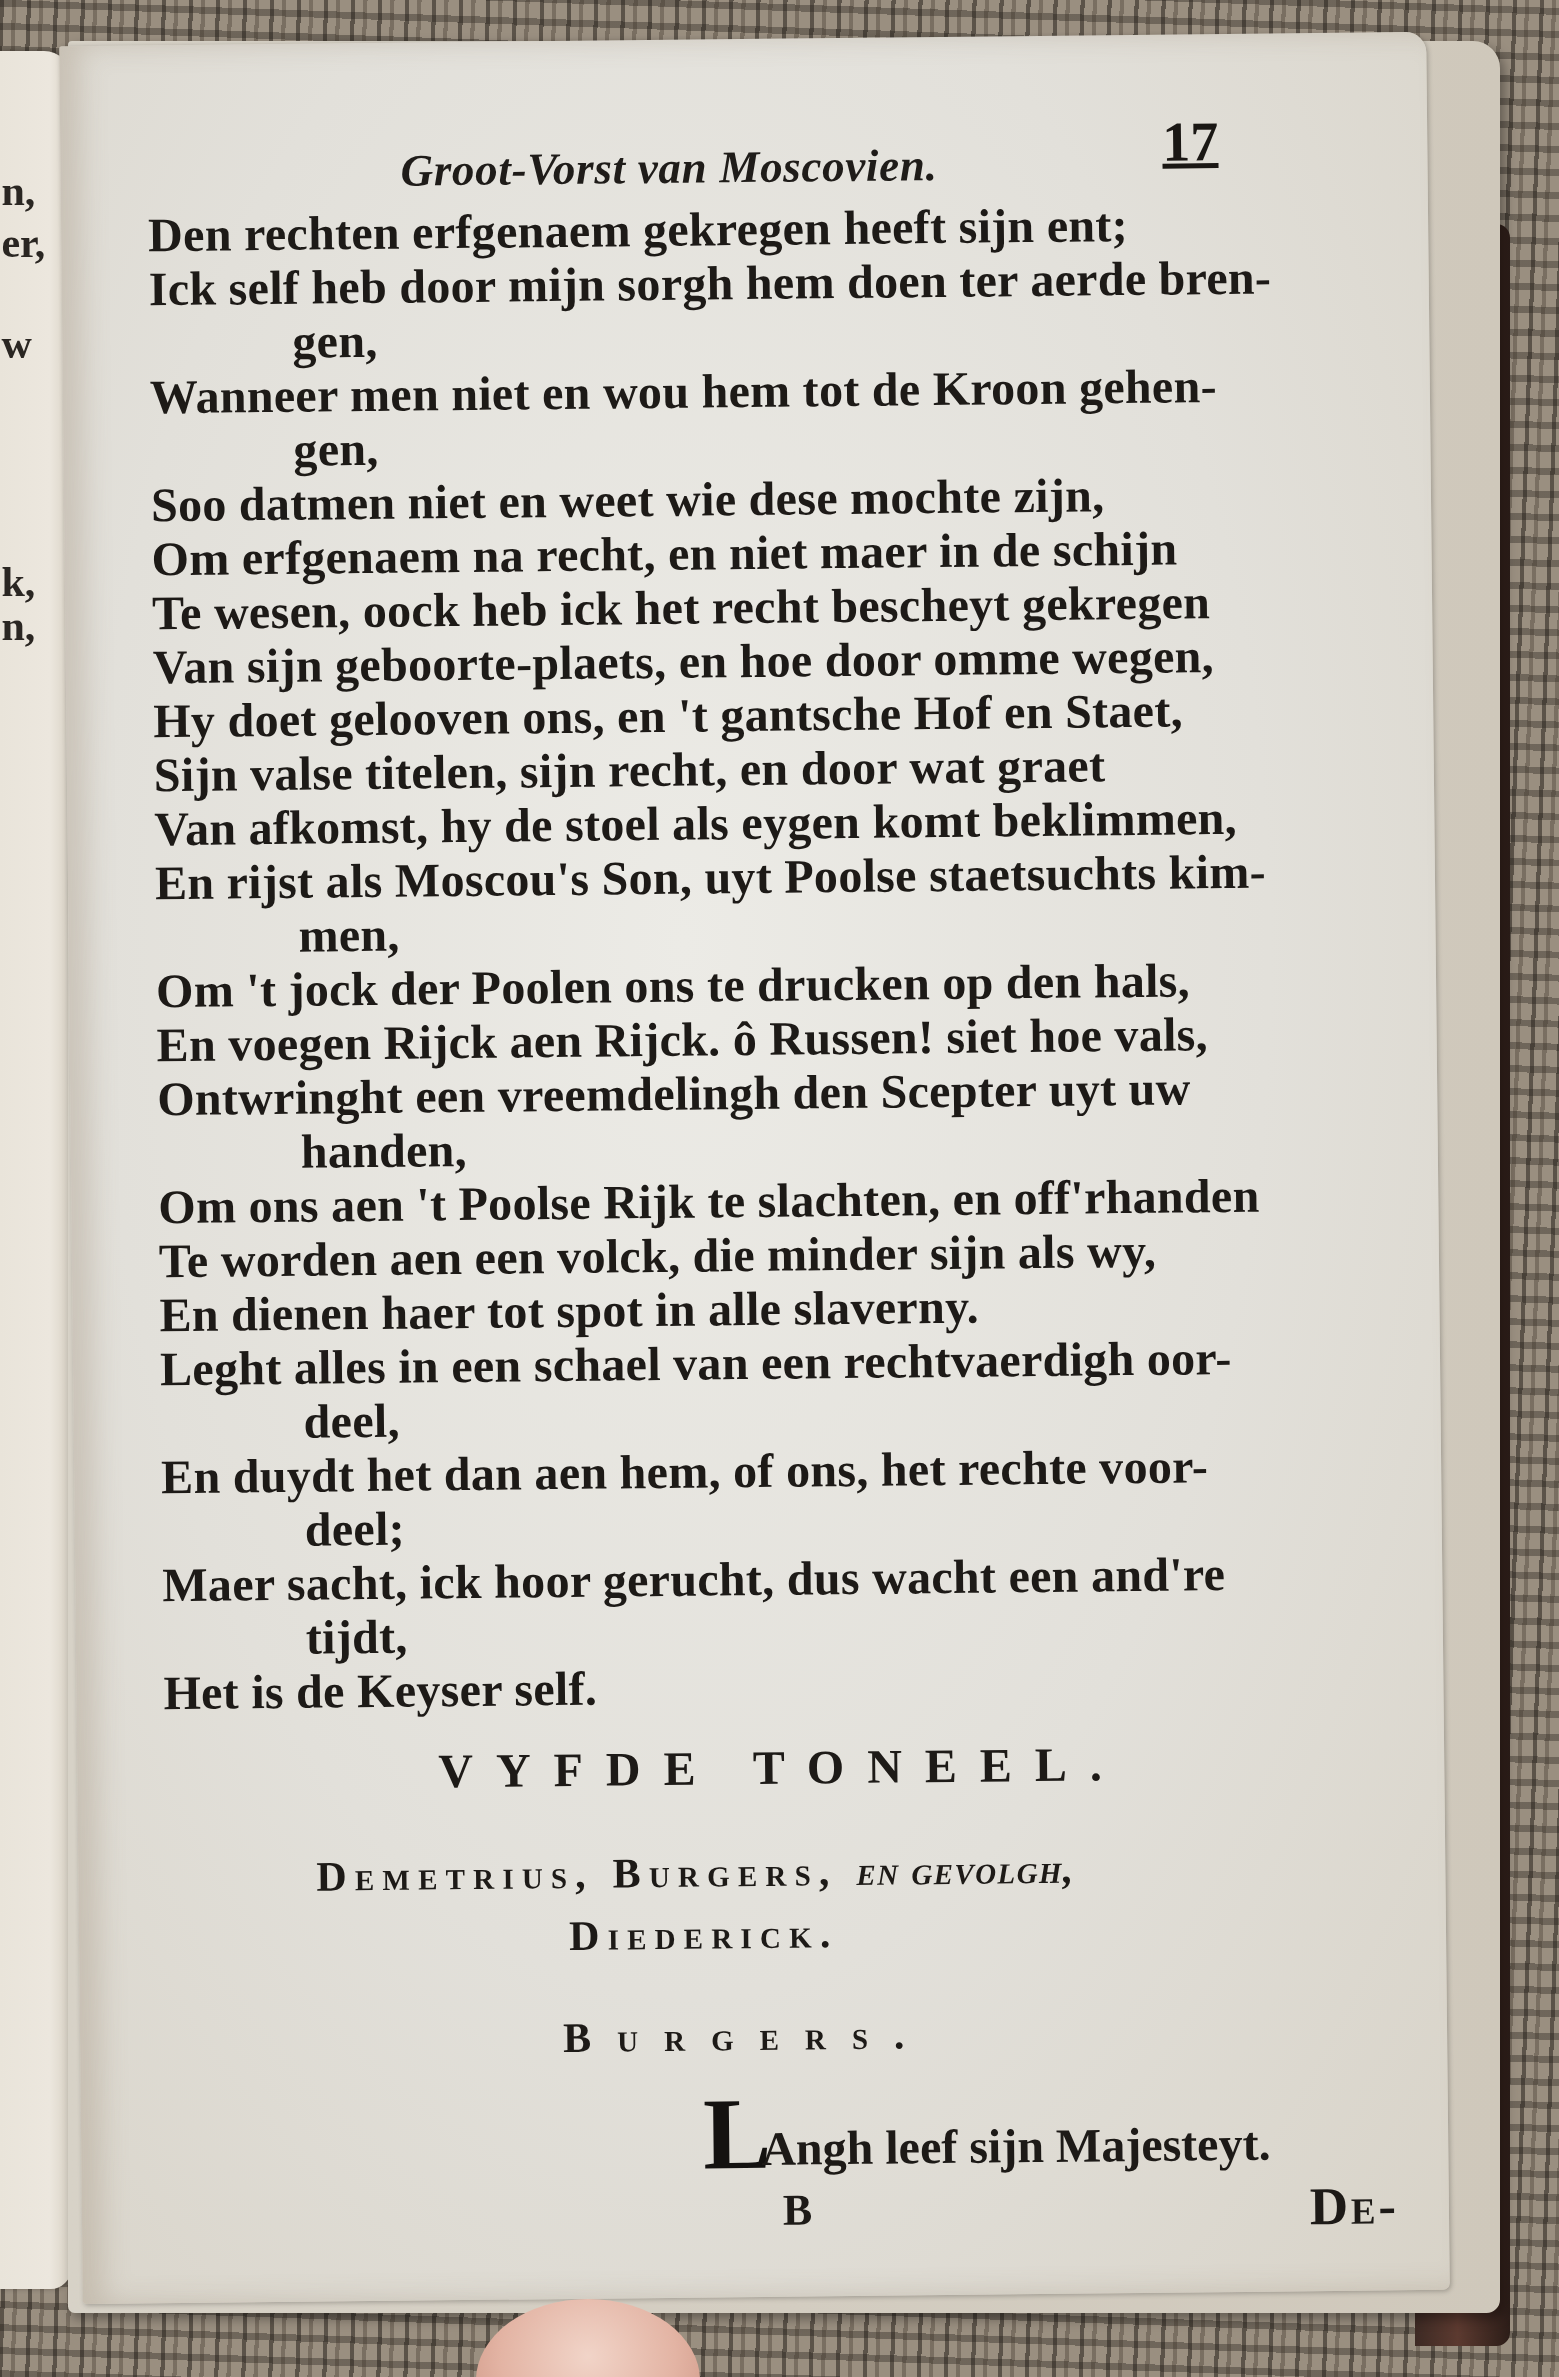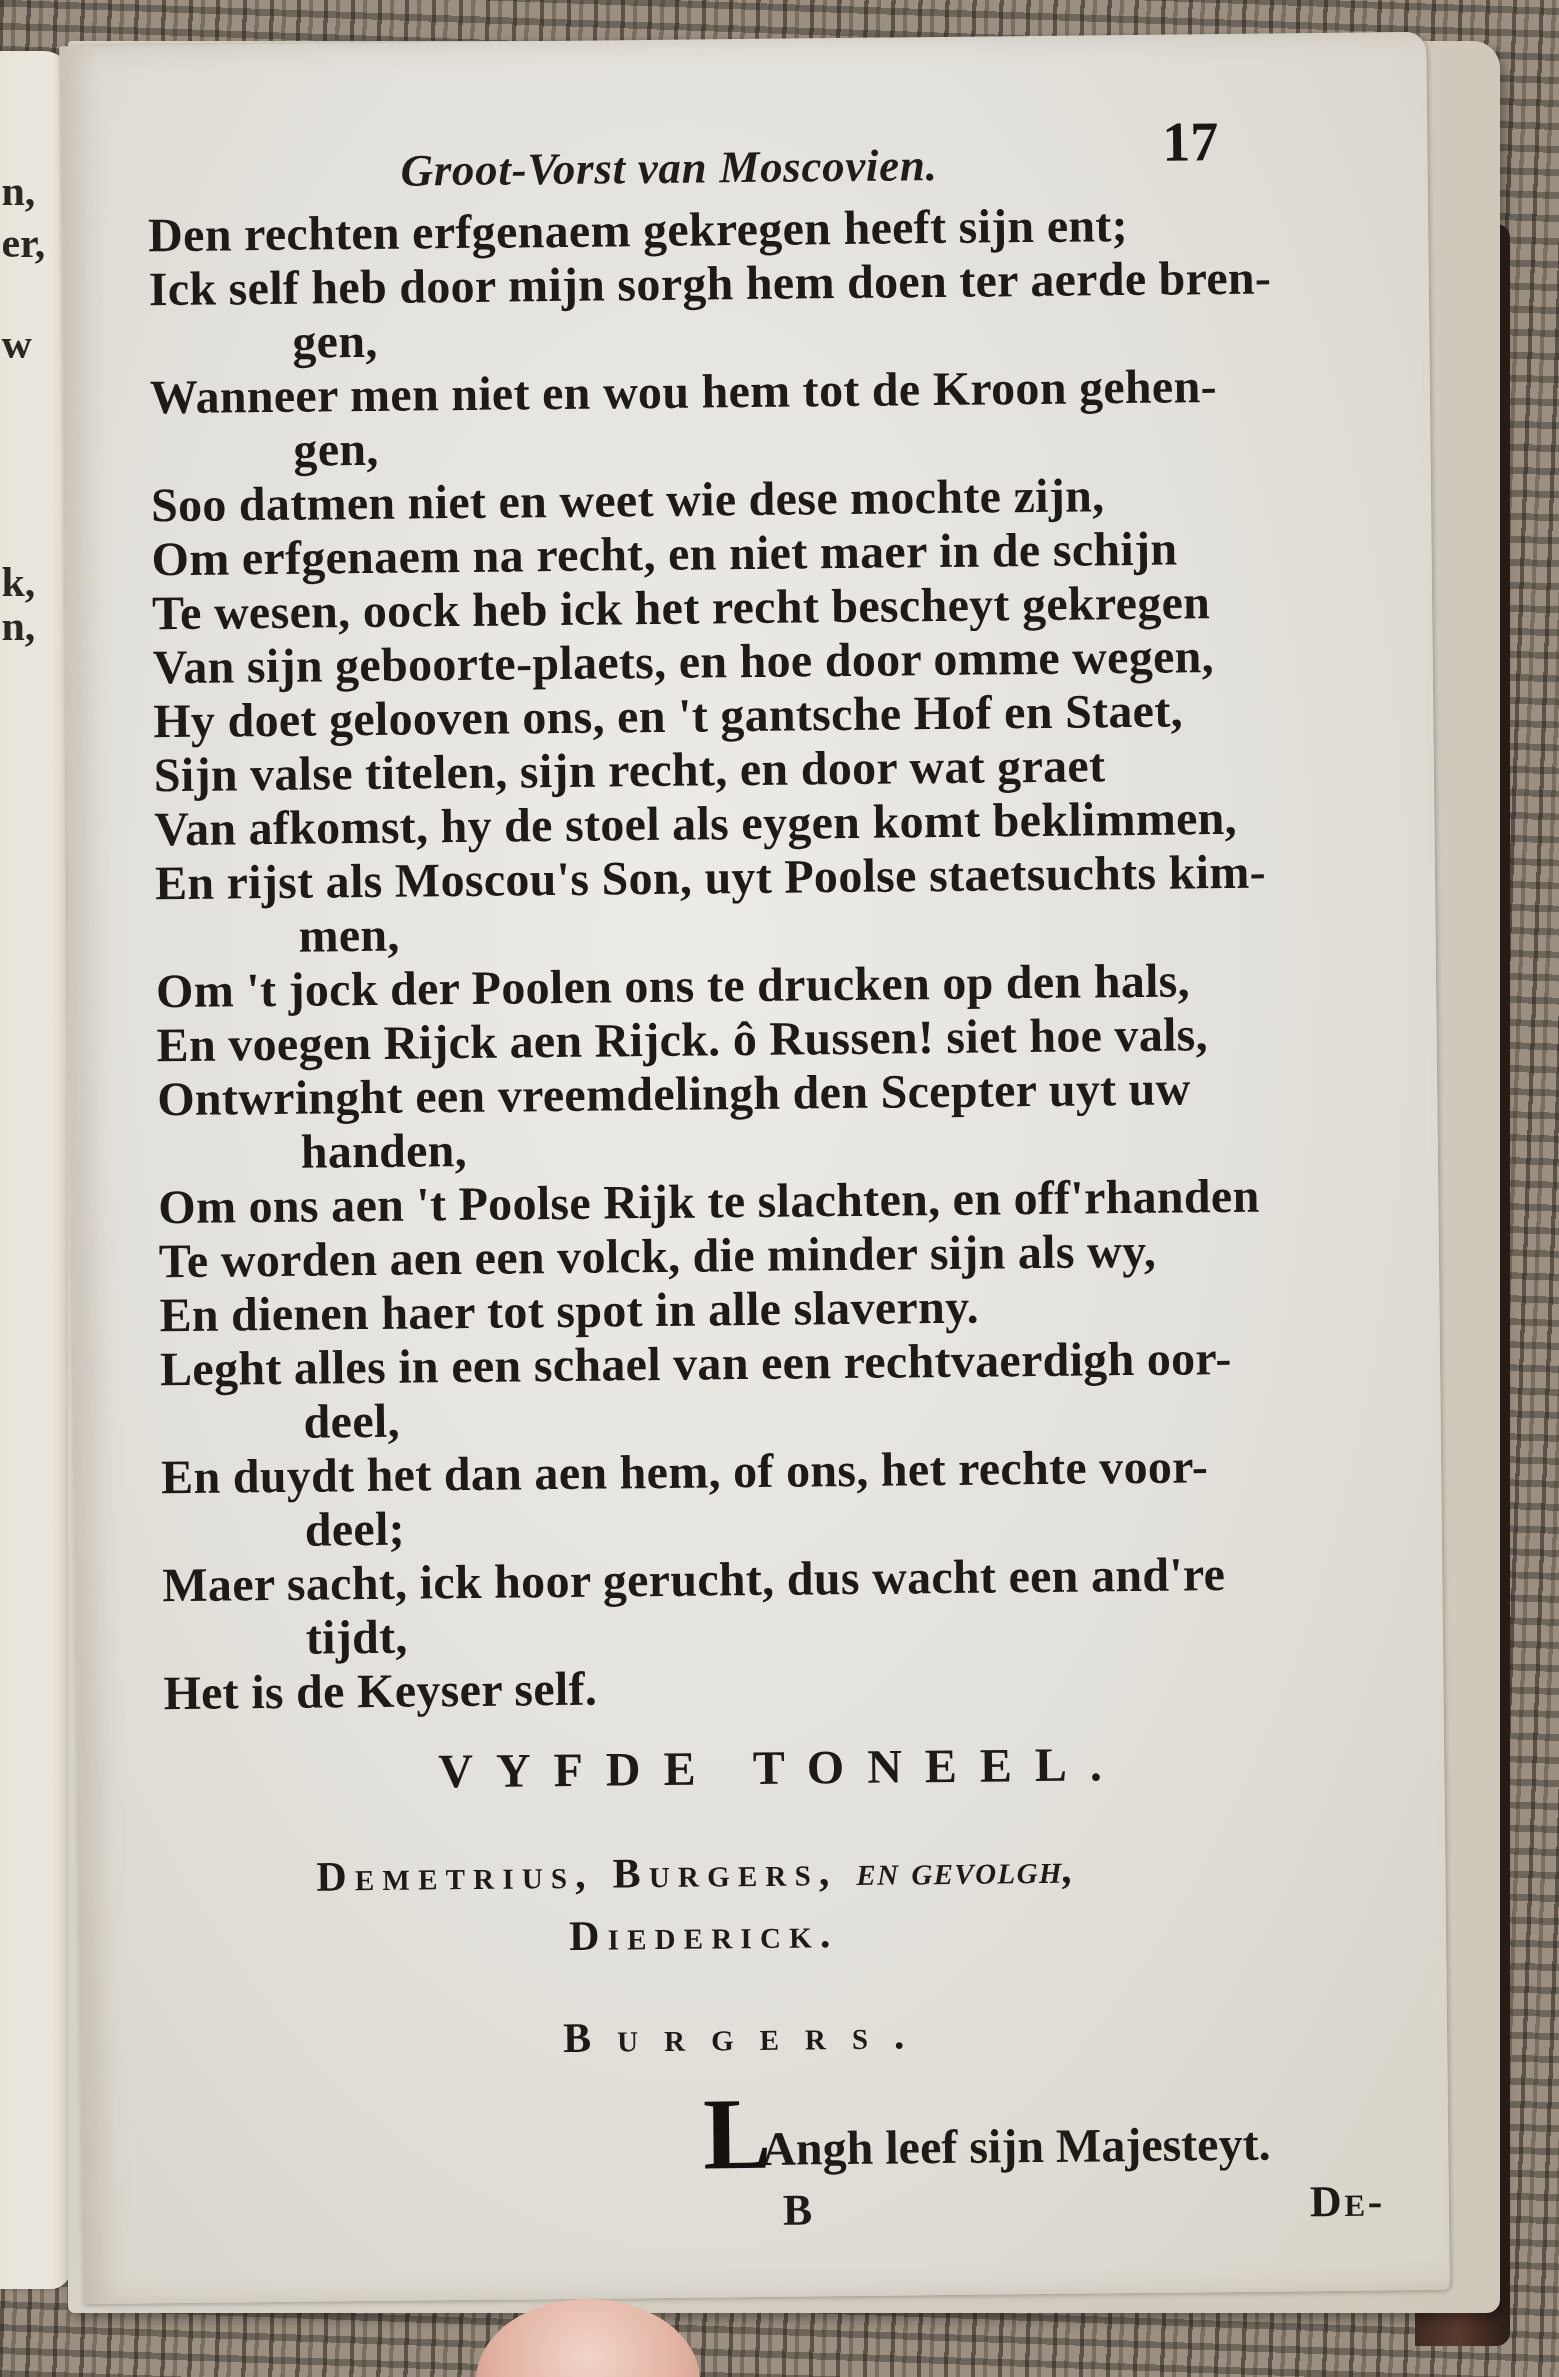--- a/index.html
+++ b/index.html
@@ -36,21 +36,21 @@
     border-radius:2.7px 20.4px 6.8px 4.1px;
     box-shadow: inset 20.4px 0 27px rgba(140,120,95,0.25), 1.4px 1.4px 5.4px rgba(0,0,0,0.25);
     transform: rotate(-0.6deg);
     transform-origin: 50% 50%;
   }
   .header-title {
     position:absolute; left:340px; top:102px; font-style:italic; font-size:45px; color:#1f1c19;
     letter-spacing:0.7px; font-weight:bold;
   }
   .page-number {
-    position:absolute; left:1102px; top:75px; font-size:56px; font-weight:bold; color:#1a1714;
+    position:absolute; left:1102px; top:75px; font-size:56px; font-weight:bold; color:#1a1714;text-decoration:underline;
   }
   .verse {
     position:absolute; left:87px; top:163px; width:1292px;
   }
   .line {
     font-size:48px; line-height:54px; color:#1d1a17; white-space:nowrap; font-weight:bold;
     letter-spacing:0.3px;
   }
   .line.cont { padding-left:143px; }
   .scene-heading {
@@ -72,21 +72,21 @@
   .dropcap {
     position:absolute; left:622px; top:2044px; font-size:102px; line-height:102px; color:#141210; font-weight:bold;
   }
   .first-speech {
     position:absolute; left:680px; top:2082px; font-size:48px; color:#1d1a17; font-weight:bold; white-space:nowrap;
   }
   .signature {
     position:absolute; left:701px; top:2146px; font-size:44px; color:#1d1a17; font-weight:bold;
   }
   .catchword {
-    position:absolute; left:1228px; top:2143px; font-size:44px; color:#1d1a17; font-weight:bold; font-variant:small-caps; letter-spacing:2.7px;
+    position:absolute; left:1228px; top:2143px; font-size:53px; color:#1d1a17; font-weight:bold; font-variant:small-caps; letter-spacing:2.7px;
   }
   .thumb {
     position:absolute; left:476px; top:2299px; width:224px; height:163px;
     background:radial-gradient(ellipse at 50% 35%, #f1d4c8 0%, #e3b4a4 55%, #c98f7e 100%);
     border-radius:50% 50% 10% 10%;
   }
 </style>
 </head>
 <body>
 

